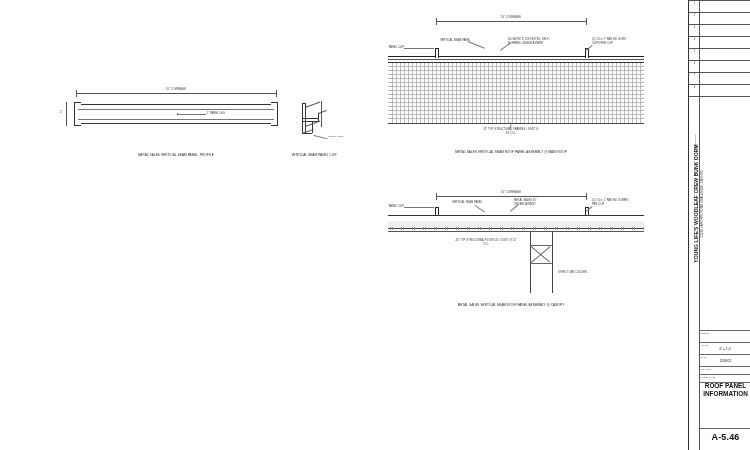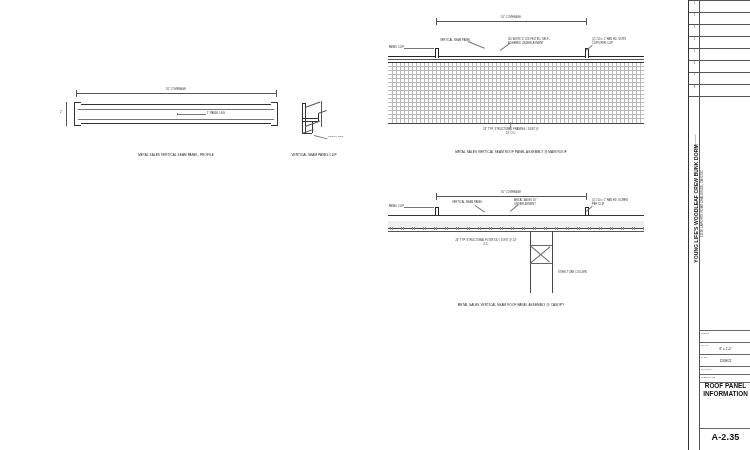--- a/index.html
+++ b/index.html
@@ -308,17 +308,17 @@
       <div class="fieldrow" style="top:374px;height:8px;">
         <span class="k">SHEET NAME</span>
         <span class="v"></span>
       </div>
       <div class="fieldrow" style="top:382px;height:0;"></div>
       <div class="fieldrow" style="top:428px;height:0;"></div>
 
       <div id="sheettitle">ROOF
 PANEL
 INFORMATION</div>
-      <div id="sheetnum">A-2.35</div>
+      <div id="sheetnum">A-5.46</div>
     </div>
   </div>
 
 </div>
 
 </body></html>

